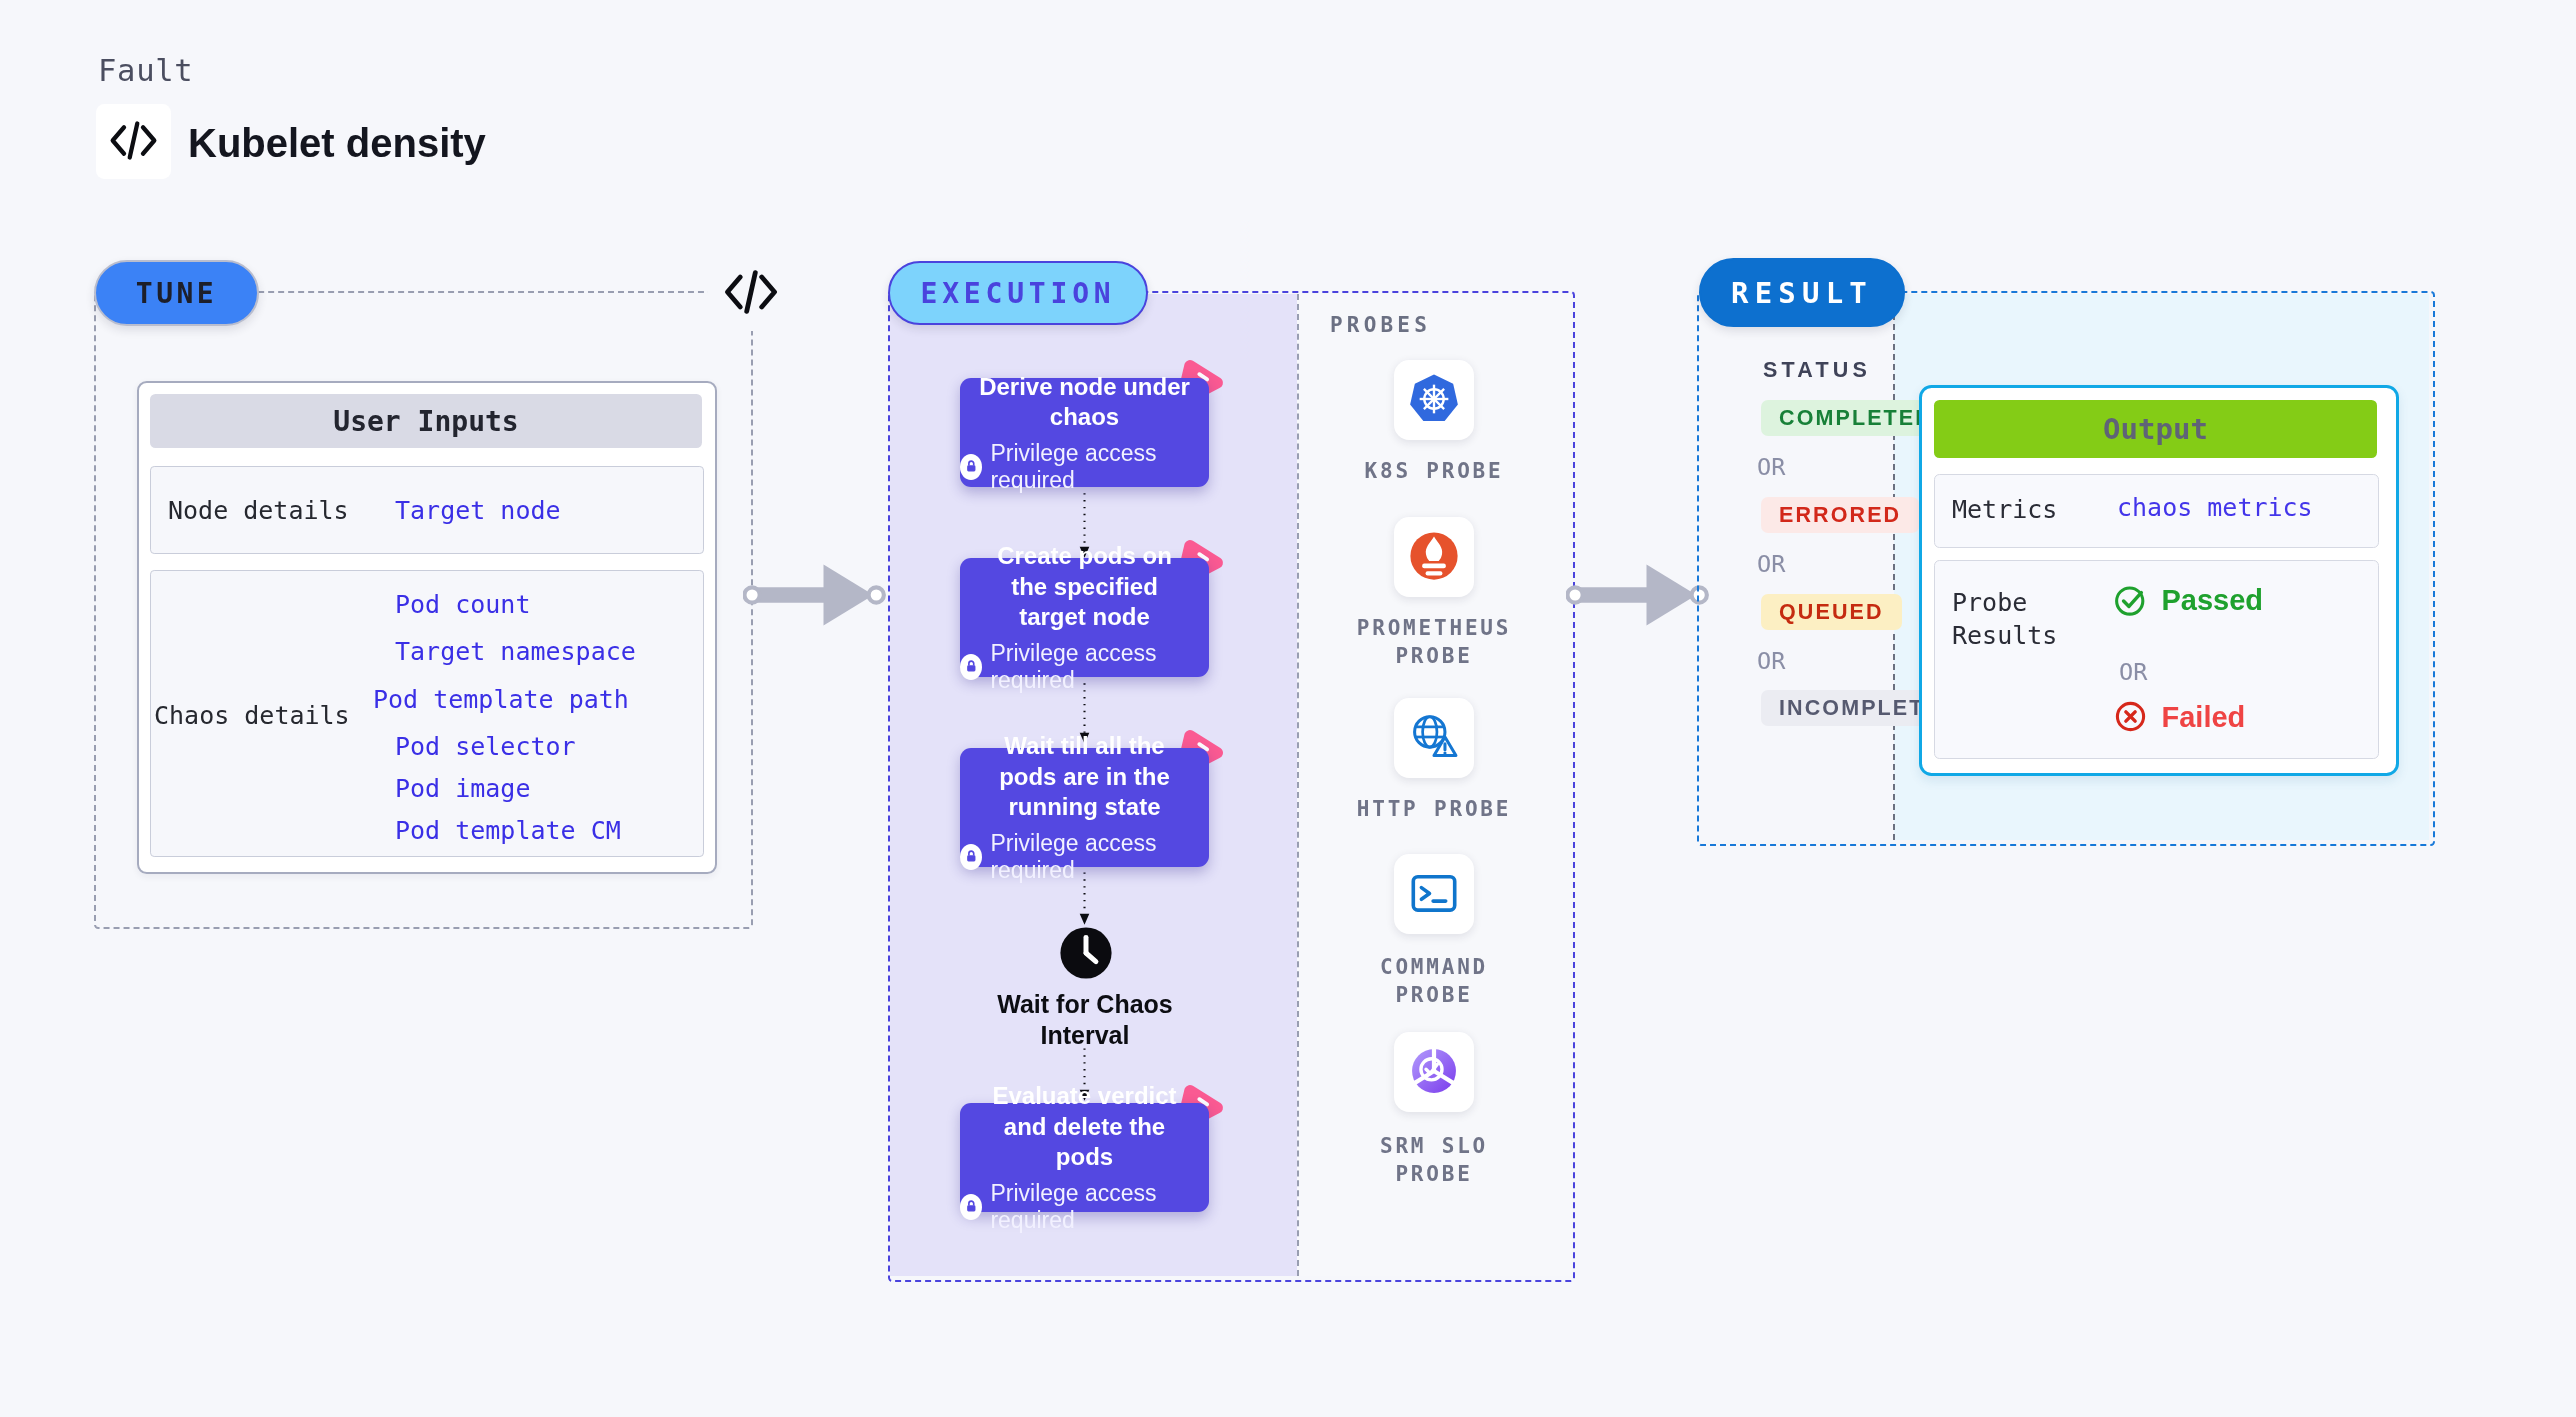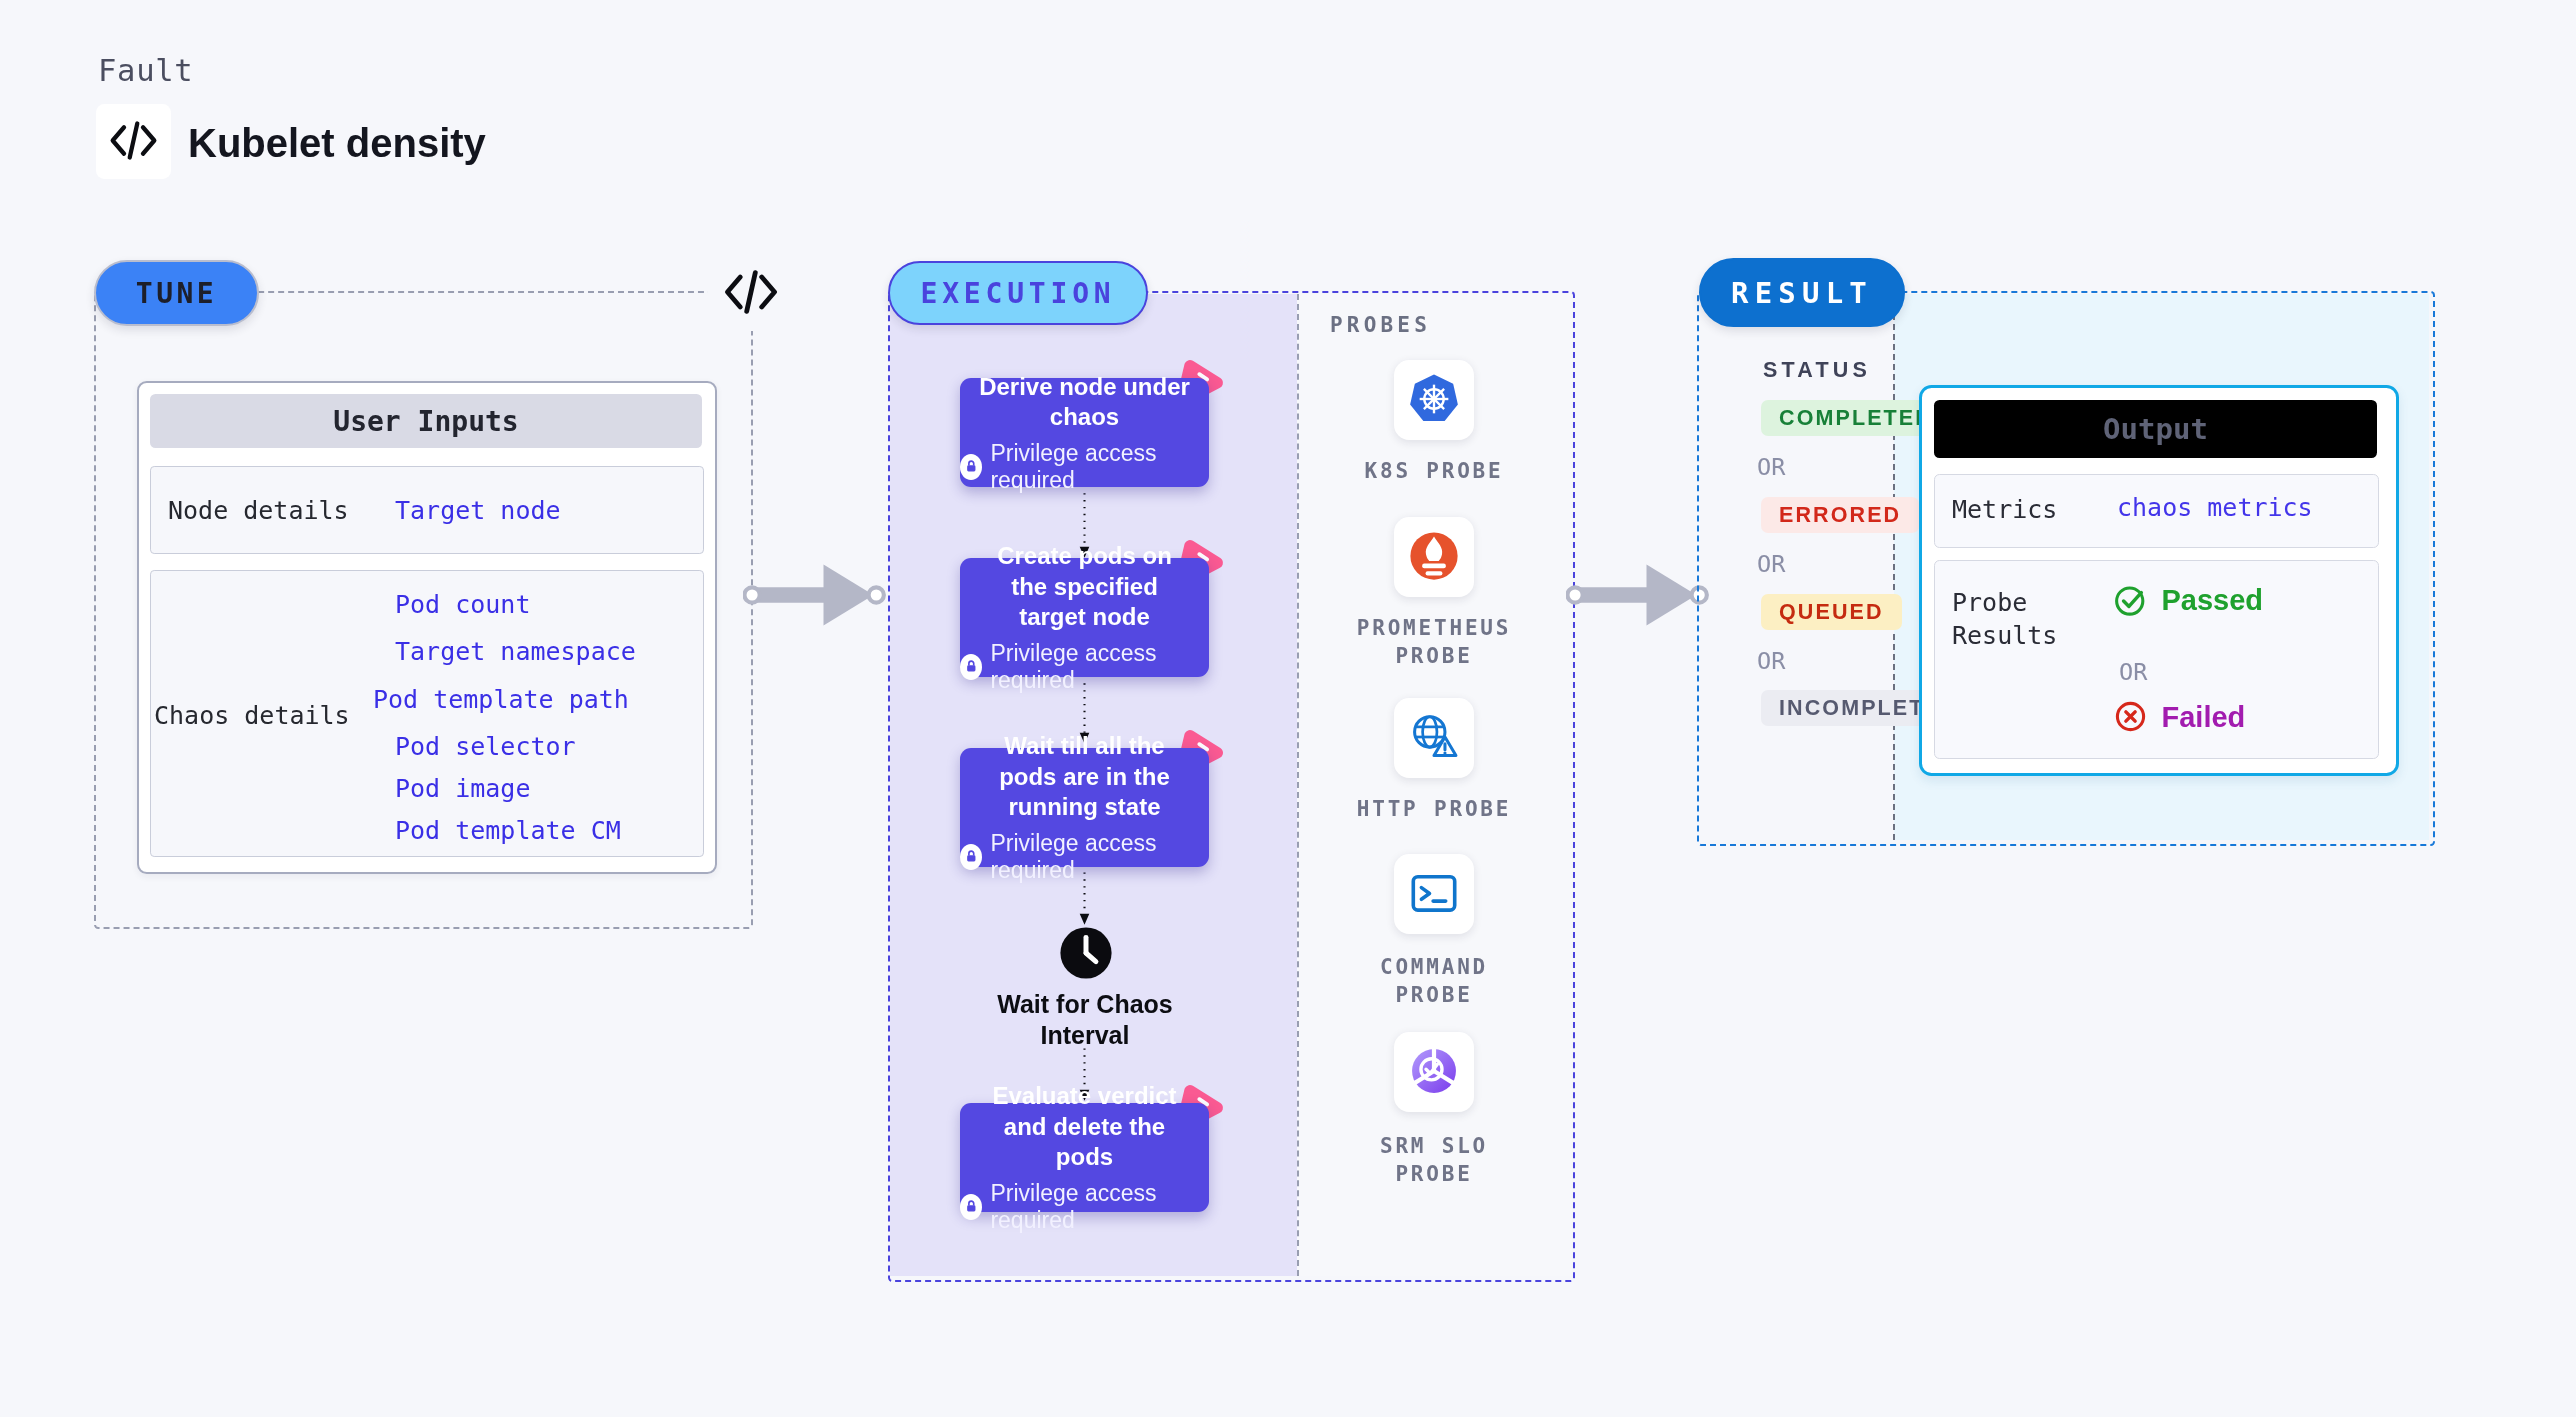--- a/index.html
+++ b/index.html
@@ -61,28 +61,28 @@
   .status-badge{display:inline-block;height:36px;line-height:36px;padding:0 18px;border-radius:7px;
                 font-size:21.5px;font-weight:bold;letter-spacing:2.1px;}
   .b-completed{background:#ddf3de;color:#188038;}
   .b-errored{background:#fce9e7;color:#d2281a;}
   .b-queued{background:#fcefc3;color:#c52b10;}
   .b-incompleted{background:#ebecf2;color:#565a70;}
   .or-label{font-size:23.6px;color:#8a8ea6;}
 
   
   .out-card{background:#ffffff;border:3.5px solid #10a8e6;border-radius:12.5px;box-shadow:0 4.2px 11px rgba(20,90,140,.10);}
-  .out-head{background:#000000;border-radius:5.5px;display:flex;align-items:center;justify-content:center;
+  .out-head{background:#84cc16;border-radius:5.5px;display:flex;align-items:center;justify-content:center;
             font-size:29px;font-weight:bold;color:#5f6377;}
   .out-row{background:#f8f9fd;border:1.4px solid #d6d9e3;border-radius:5.5px;}
   .out-label{font-size:25px;color:#2a2c36;line-height:33px;}
   .out-value{font-size:25px;color:#4335ea;}
   .verdict{display:flex;align-items:center;gap:12.5px;}
   .v-passed{font-size:29px;font-weight:bold;color:#1fa12e;}
-  .v-failed{font-size:29px;font-weight:bold;color:#a21caf;}
+  .v-failed{font-size:29px;font-weight:bold;color:#ef4444;}
 </style>
 </head>
 <body>
 
 <div class="canvas">
 
   <div class="abs mono eyebrow" style="left:98px;top:53px;">Fault</div>
 
   <div class="abs icon-tile" style="left:96px;top:104px;width:75px;height:75px;">
     <span>

